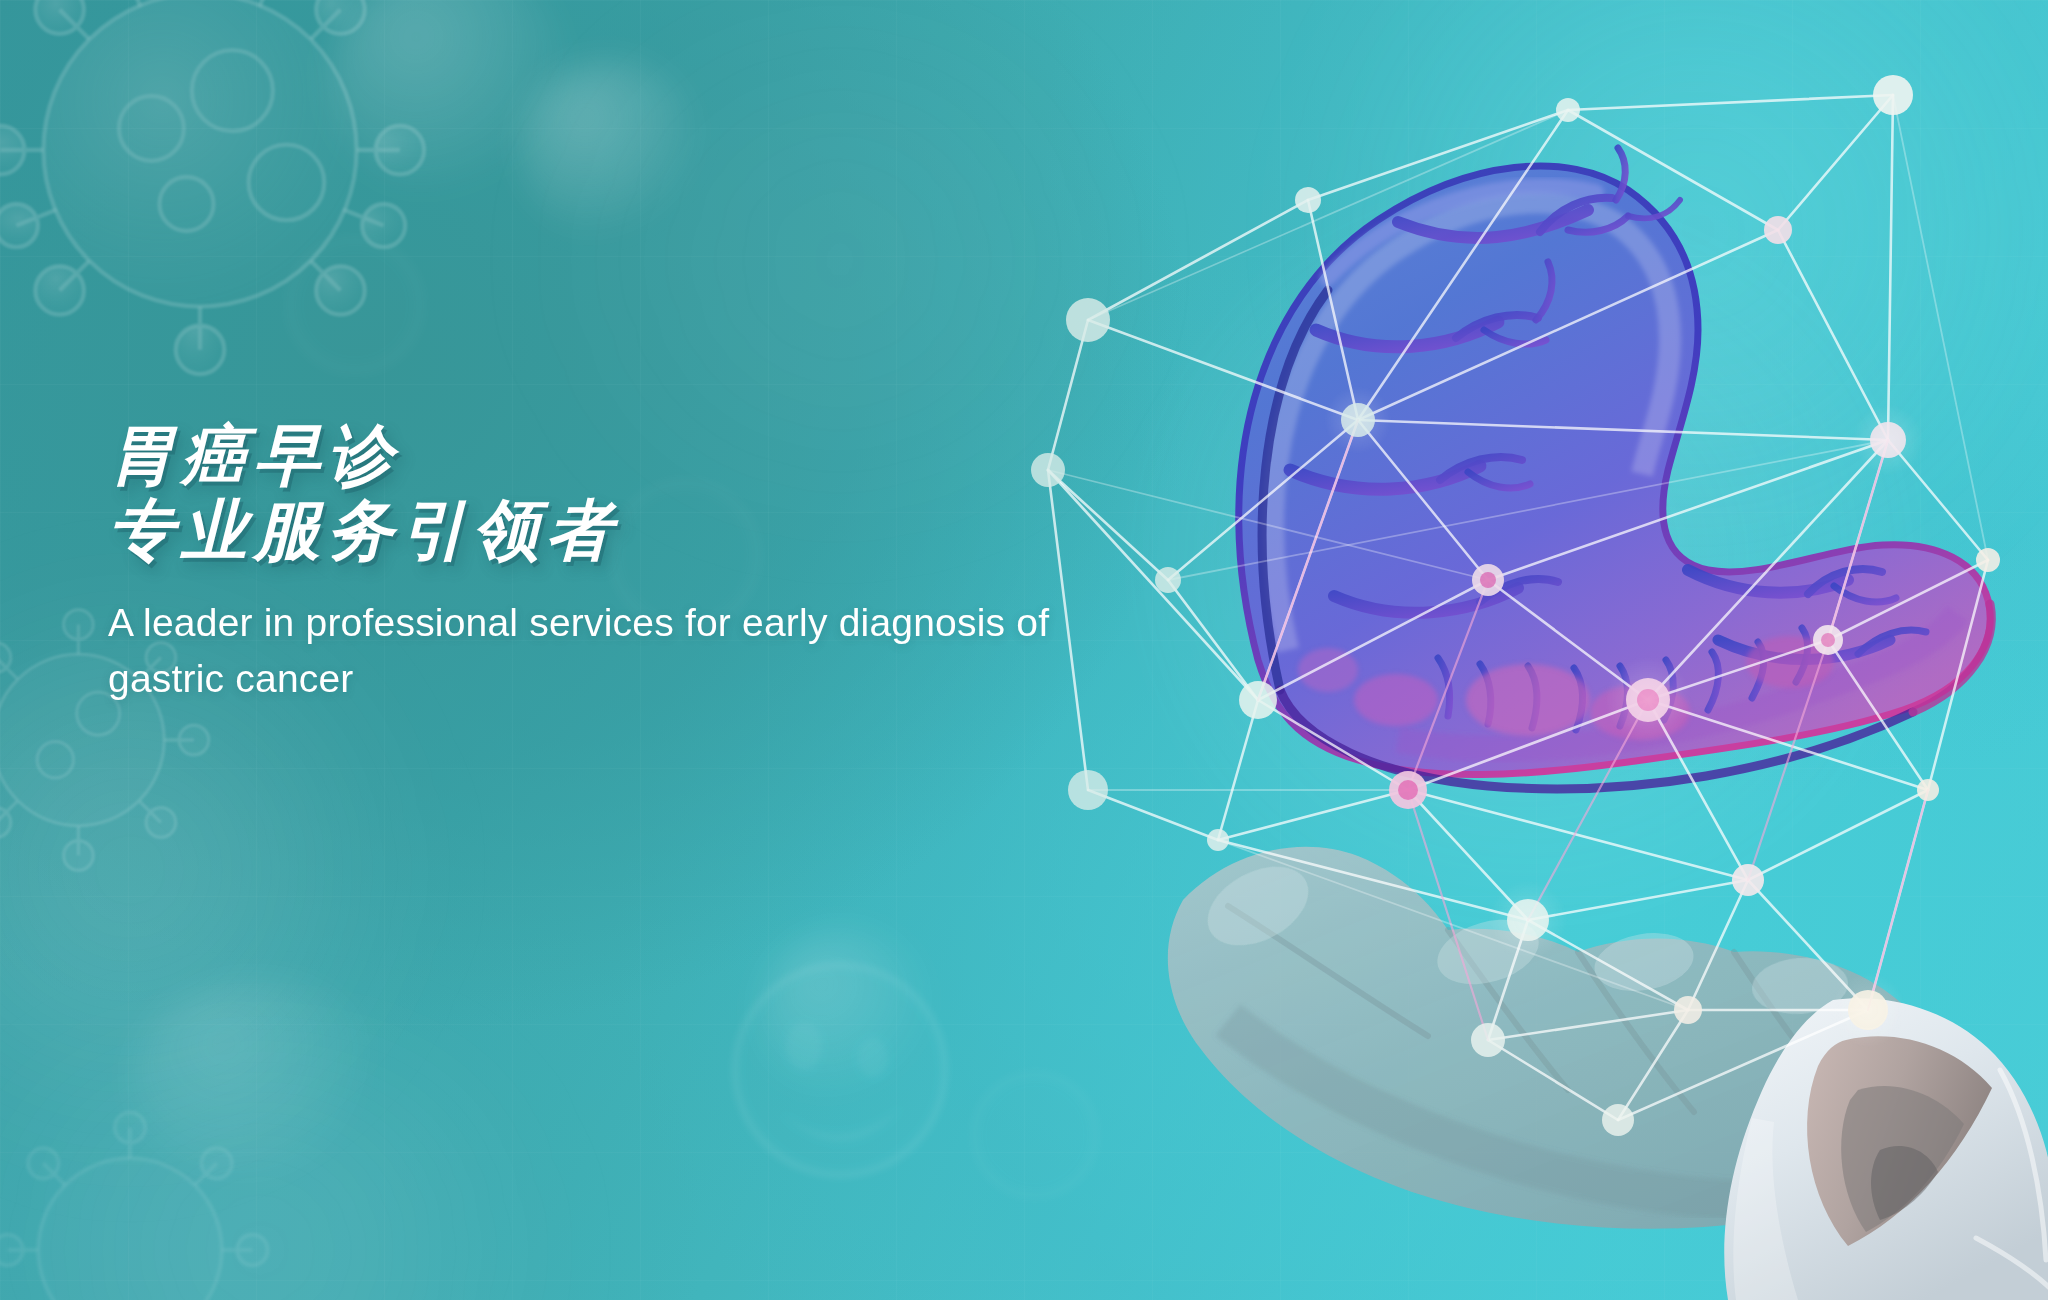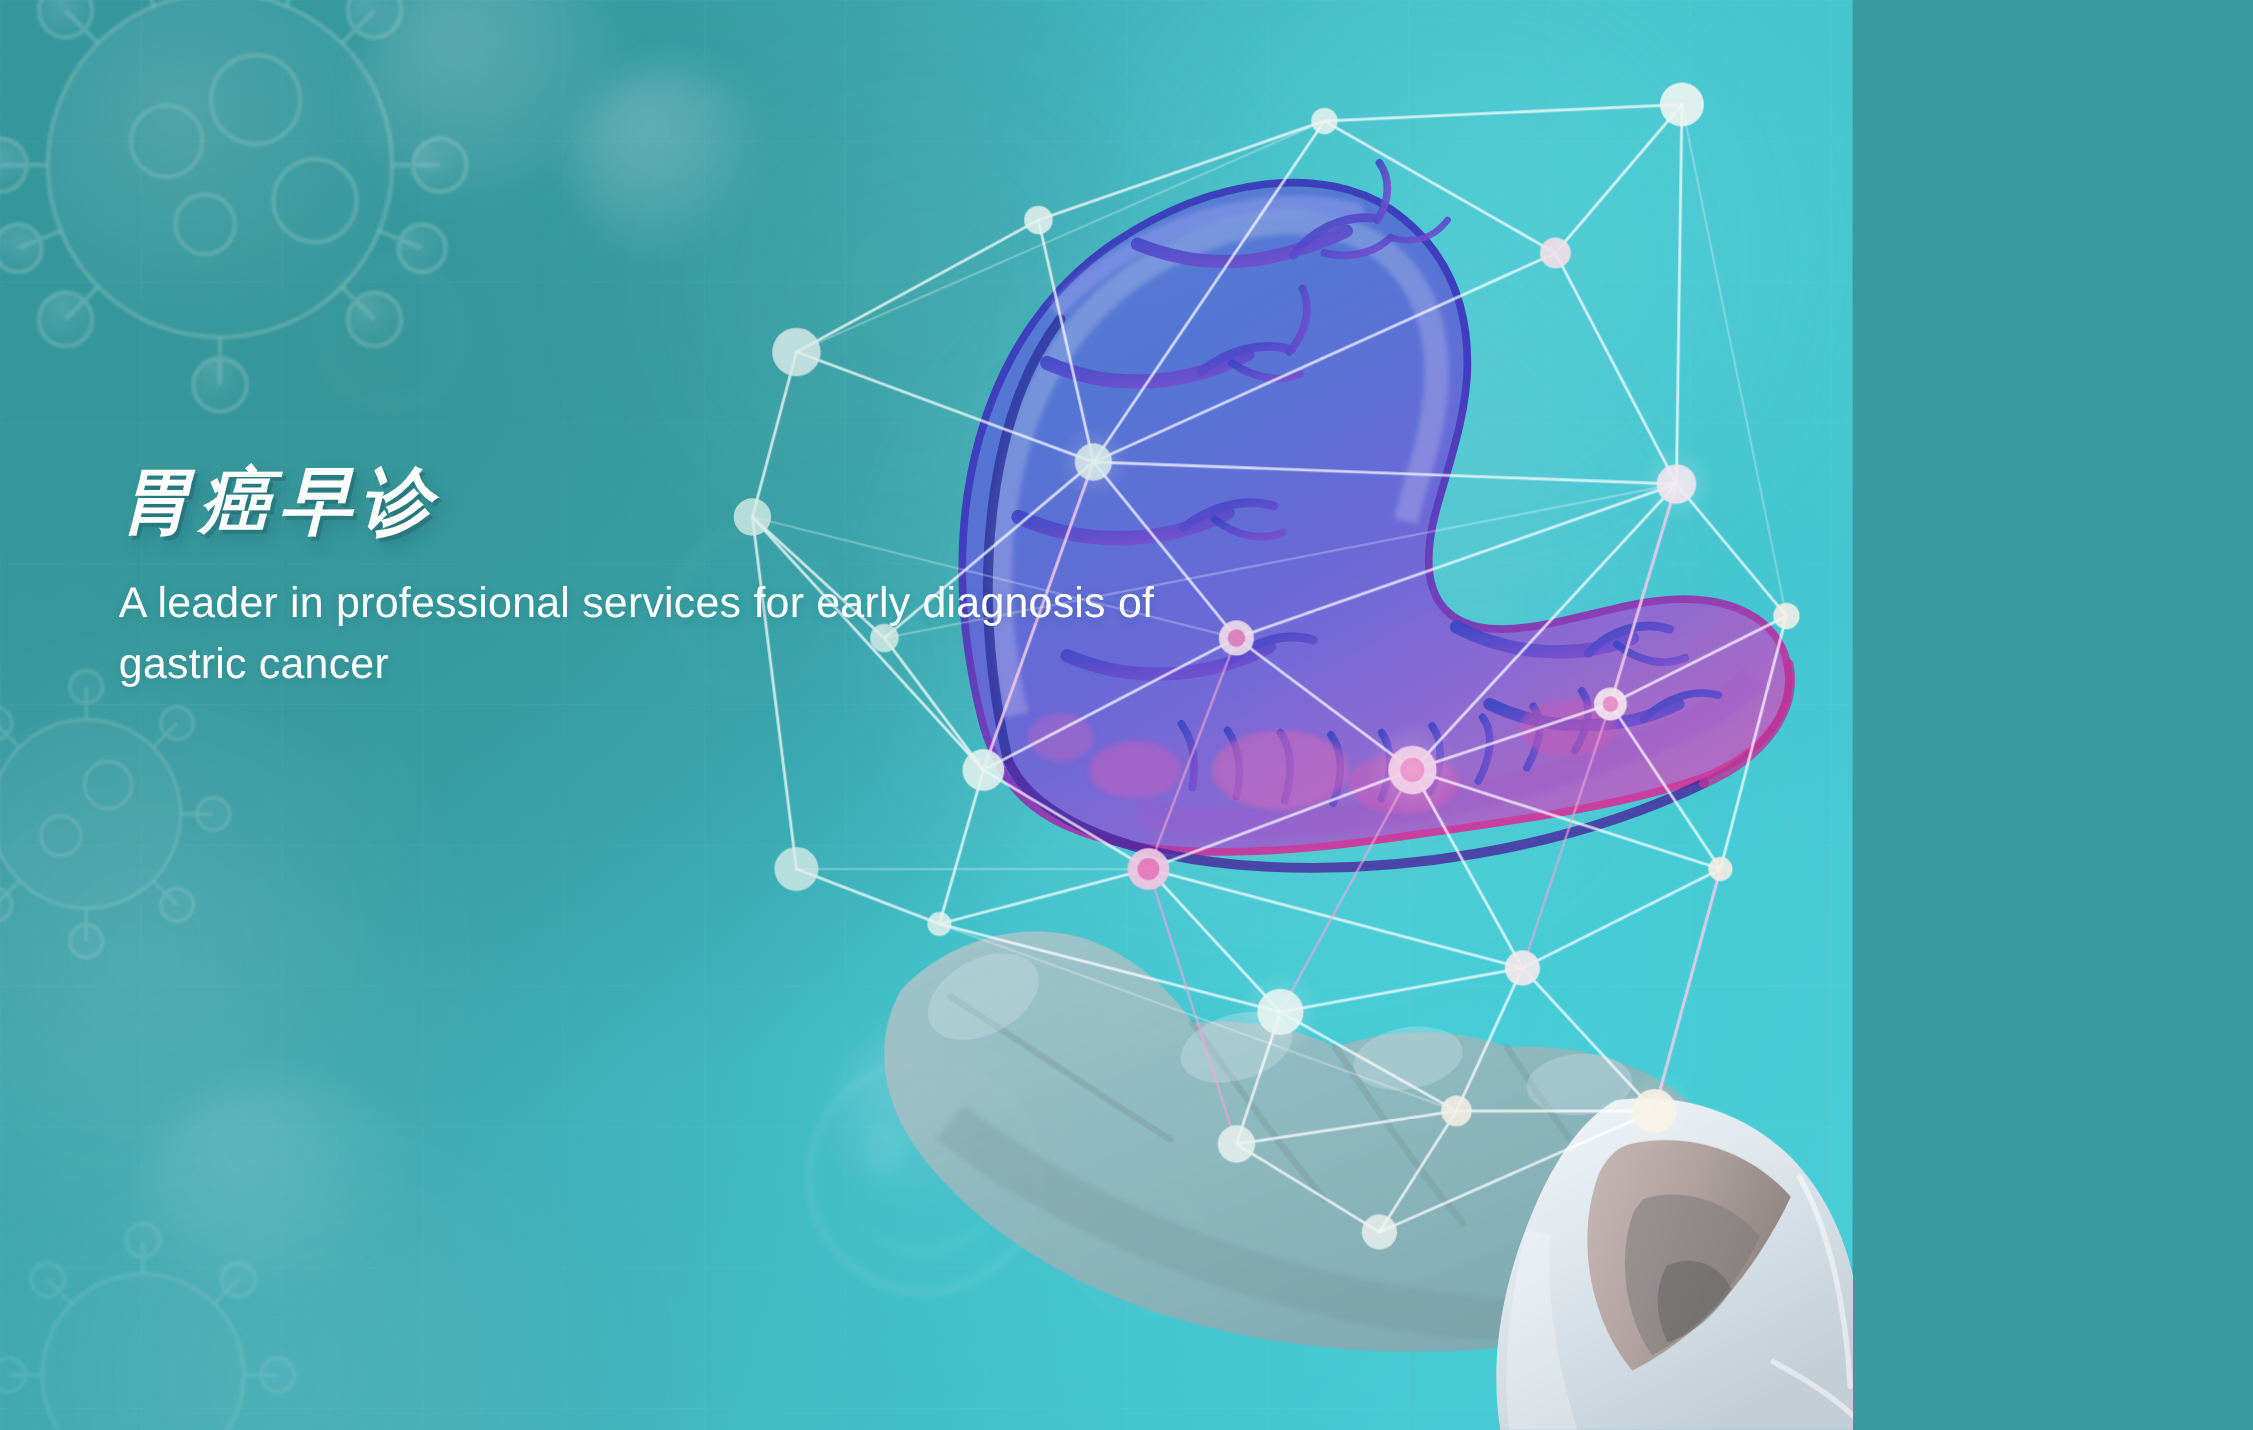--- a/index.html
+++ b/index.html
@@ -6,21 +6,21 @@
   * { margin:0; padding:0; box-sizing:border-box; }
   html,body { width:2048px; height:1300px; overflow:hidden; }
   body {
     font-family:"Liberation Sans","DejaVu Sans",sans-serif;
     background:#3a9b9e;
   }
 
   
   .banner {
     position:relative;
-    width:1684px; height:1300px;
+    width:2048px; height:1300px;
     overflow:hidden;
     background:
       radial-gradient(ellipse 1100px 900px at 18% 28%, rgba(55,150,152,1) 0%, rgba(52,150,155,0.55) 45%, rgba(48,150,158,0) 75%),
       radial-gradient(ellipse 900px 800px at 86% 12%, rgba(72,200,210,0.85) 0%, rgba(64,190,205,0.25) 55%, rgba(60,180,200,0) 80%),
       radial-gradient(ellipse 1200px 900px at 78% 72%, rgba(70,205,215,0.9) 0%, rgba(62,190,205,0.3) 55%, rgba(60,180,200,0) 82%),
       radial-gradient(ellipse 800px 700px at 5% 95%, rgba(63,168,176,0.9) 0%, rgba(60,165,175,0) 75%),
       linear-gradient(118deg, #36969b 0%, #3aa1a5 22%, #3fb0b6 44%, #45bfc8 64%, #49cdd6 82%, #4ed3dc 100%);
   }
 
   
@@ -525,17 +525,18 @@
           <circle cx="600" cy="920" r="40" fill="url(#glowG)"></circle>
           <circle cx="940" cy="1010" r="38" fill="url(#glowG)"></circle>
         </g>
       </g>
     </svg>
   </div>
 
   <div class="copy">
     <div class="headline">
       <span class="l1">胃癌早诊</span>
+      <span class="l2">专业服务引领者</span>
     </div>
     <div class="subline">A leader in professional services for early diagnosis of gastric cancer</div>
   </div>
 
 </div>
 
 </body></html>

